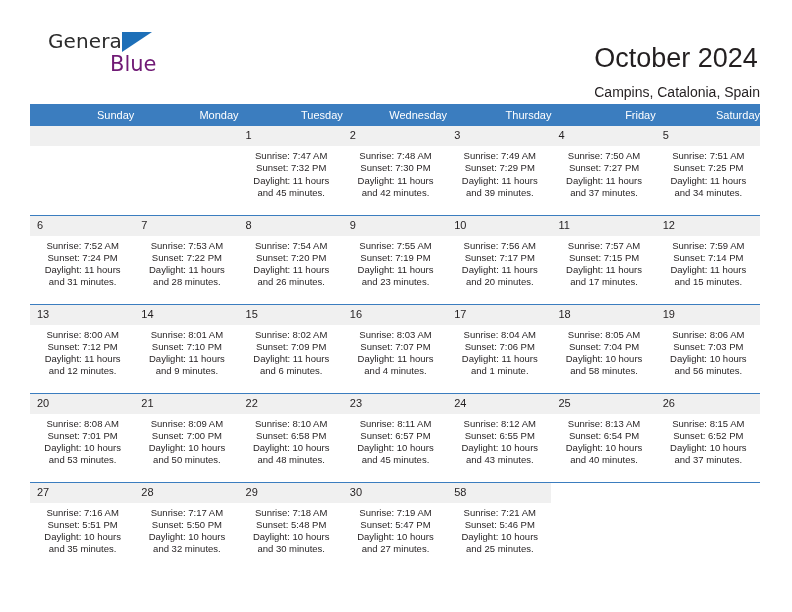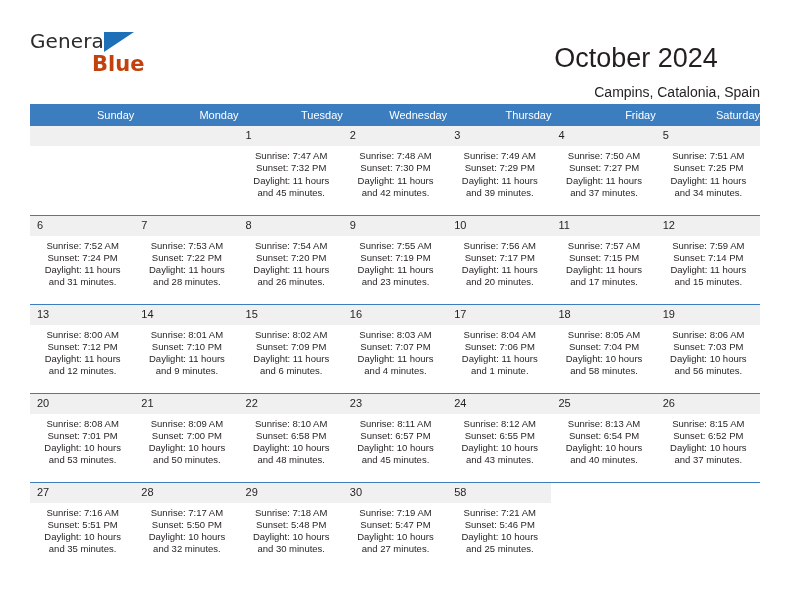--- a/index.html
+++ b/index.html
@@ -26,21 +26,21 @@
   
   .header {
     position: absolute;
     left: 30px;
     top: 26px;
     right: 32px;
     height: 70px;
   }
   .brand {
     position: absolute;
-    left: 0;
+    left: 18px;
     top: 4px;
     width: 190px;
     height: 56px;
   }
   .brand-general {
     position: absolute;
     left: 0;
     top: 0;
     font-size: 20px;
     letter-spacing: 0.1px;
@@ -56,23 +56,23 @@
     width: 0;
     height: 0;
     border-left: 30px solid #1d6fb8;
     border-bottom: 20px solid transparent;
   }
   .brand-blue {
     position: absolute;
     left: 62px;
     top: 22px;
     font-size: 21px;
-    color: #c2410c;
+    color: #701a75;
     font-family: "DejaVu Sans", sans-serif;
-    font-weight: 700;
+    font-weight: 400;
     line-height: 24px;
   }
   .title-block {
     position: absolute;
     right: 0;
     top: 16px;
     text-align: left;
   }
   .cal-title {
     font-size: 27px;
@@ -81,21 +81,20 @@
     line-height: 33px;
     white-space: nowrap;
   }
   .cal-subtitle {
     font-size: 14px;
     font-weight: 400;
     color: #231f20;
     line-height: 20px;
     margin-top: 7px;
     white-space: nowrap;
-    margin-left: 40px;
   }
 
   
   .calendar {
     position: absolute;
     left: 30px;
     top: 104px;
     width: 730px;
     border-collapse: collapse;
     table-layout: fixed;

